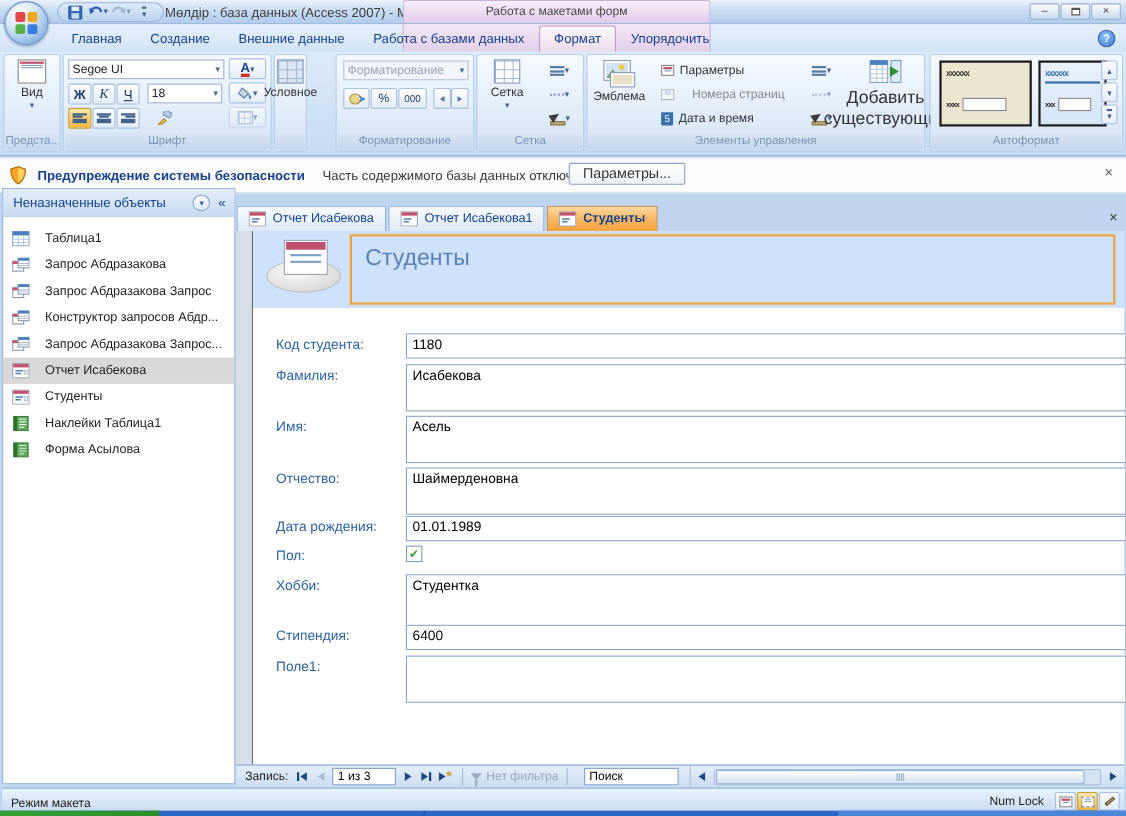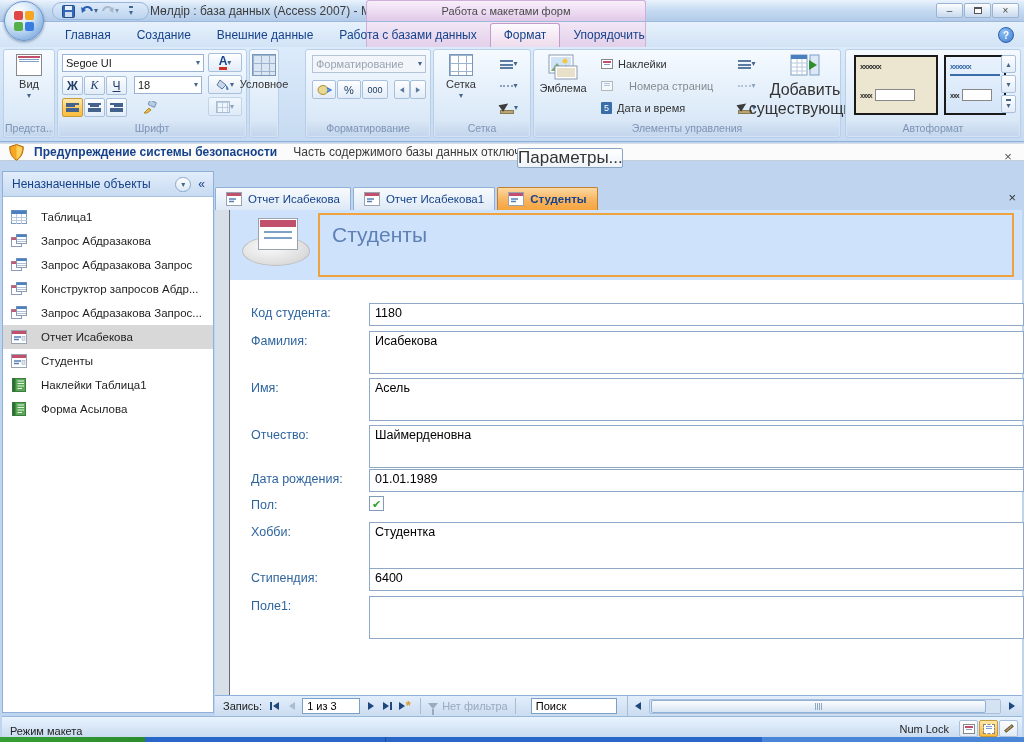--- a/index.html
+++ b/index.html
@@ -65,26 +65,26 @@
   .penbar { width:14px; height:4px; background:#b8a476; border:1px solid #8a7a50; }
   .pen { width:0; height:0; border-left:9px solid #3c3c3c; border-top:4px solid transparent; border-bottom:4px solid transparent; transform:rotate(-35deg); }
   .gridico { width:24px; height:22px; background:#fff; border:1px solid #7a96b8;
     background-image:linear-gradient(#9cb4d0 1px,transparent 1px),linear-gradient(90deg,#9cb4d0 1px,transparent 1px);
     background-size:8px 8px; }
   .alignico { width:13px; height:10px; display:flex; flex-direction:column; justify-content:space-between; }
   .alignico i { display:block; height:2px; background:#44638c; }
   .al-l i:nth-child(2){ width:70%; } .al-c i:nth-child(2){ width:70%; margin:0 auto; } .al-r i:nth-child(2){ width:70%; margin-left:auto; }
 
   
-  .secbar { position:absolute; left:0; top:143px; right:0; height:18px; background:#fbfbfb;
+  .secbar { position:absolute; left:0; top:143px; right:0; height:33px; background:#fbfbfb;
     border-top:1px solid #d4dde8; border-bottom:1px solid #c4cedb; display:flex; align-items:center; }
   .sec-title { font-size:12px; font-weight:bold; color:#15428b; margin-left:10px; }
   .sec-msg { font-size:12px; color:#3a3a3a; margin-left:16px; }
   .sec-btn { position:absolute; left:517px; top:4px; width:106px; height:20px; background:linear-gradient(#ffffff,#eef3f9);
-    border:1px solid #8aa4c4; border-radius:2px; font-size:17px; color:#333; text-align:center; line-height:18px; }
+    border:1px solid #8aa4c4; border-radius:2px; font-size:13px; color:#333; text-align:center; line-height:18px; }
   .sec-close { position:absolute; right:8px; top:5px; font-size:13px; color:#555; width:16px; text-align:center; }
 
   
   .navpane { position:absolute; left:2px; top:171px; width:212px; bottom:29px; background:#fff;
     border:1px solid #8fb0d8; }
   .nav-header { height:25px; background:linear-gradient(#e2edfa,#c8dbf1); border-bottom:1px solid #a9c2de;
     display:flex; align-items:center; padding:0 5px; }
   .nav-header-label { flex:1; font-size:12px; color:#15428b; padding-left:4px; white-space:nowrap; overflow:hidden; }
   .nav-dd { width:16px; height:15px; border:1px solid #8aa8cc; border-radius:8px;
     background:linear-gradient(#fdfeff,#dde9f5); font-size:8px; color:#44668c; text-align:center; line-height:14px; margin-right:4px; }
@@ -366,21 +366,21 @@
         <rect x="7" y="12" width="22" height="13" fill="#fff" stroke="#8a9ab0"></rect>
         <rect x="9" y="14" width="18" height="9" fill="#e8e0c8"></rect>
       </svg>
       <span>Эмблема</span>
     </div>
     <div class="sbtn flat abs" style="left:62px;top:5px;height:18px;padding:0 4px;font-size:11px;justify-content:flex-start;gap:5px;color:#333">
       <div class="mini-form">
           <i></i>
           <em></em>
         </div>
-      <span>Наклейки</span>
+      <span>Параметры</span>
     </div>
     <div class="sbtn flat dis abs" style="left:62px;top:27px;height:18px;padding:0 4px;font-size:11px;justify-content:flex-start;gap:16px;color:#333">
       <div class="mini-form">
           <em></em>
           <em></em>
         </div>
       <span>Номера страниц</span>
     </div>
     <div class="sbtn flat abs" style="left:62px;top:49px;height:18px;padding:0 4px;font-size:11px;justify-content:flex-start;gap:5px;color:#333">
       <span style="background:#3a6ea8;color:#fff;font-size:9px;width:11px;height:12px;text-align:center;line-height:12px;border-radius:1px">5</span>

